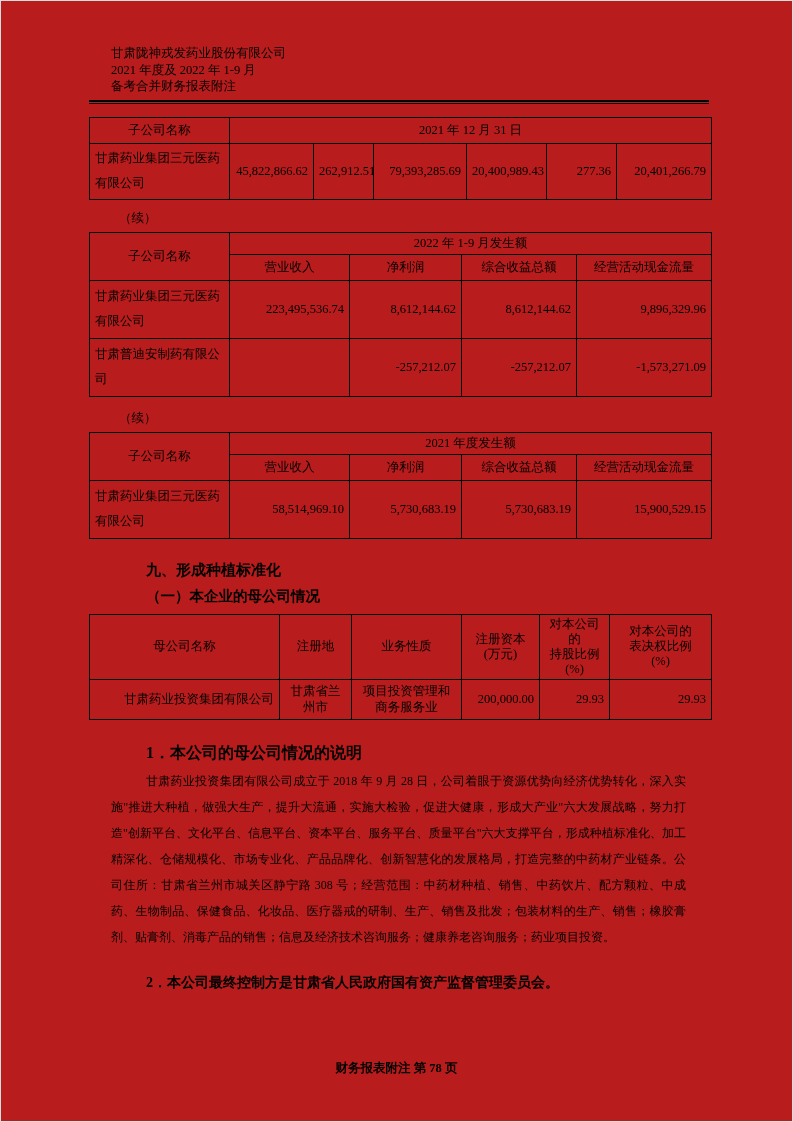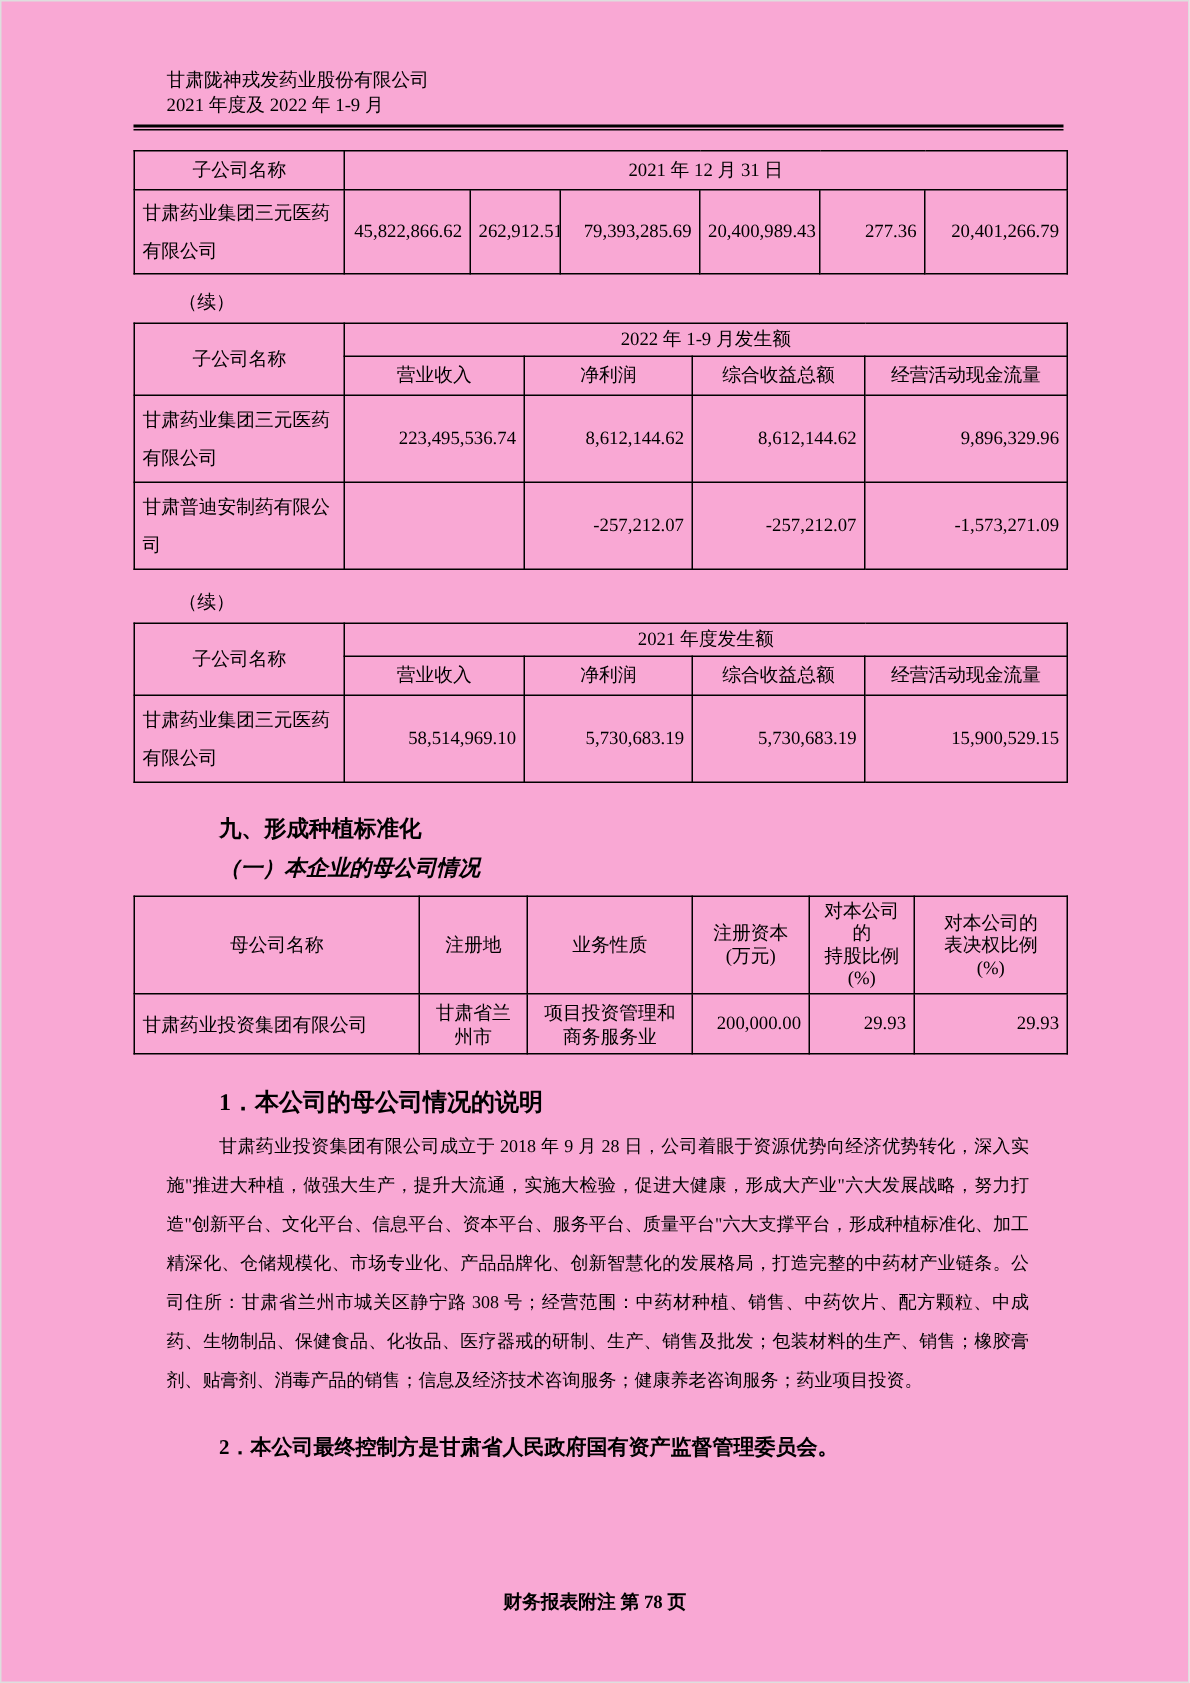--- a/index.html
+++ b/index.html
@@ -1,19 +1,19 @@
 <!DOCTYPE html>
 <html><head>
 <meta charset="utf-8">
 <style>
   * { margin:0; padding:0; box-sizing:border-box; }
   html,body { background:#fff; }
   body { font-family:"Liberation Serif","DejaVu Serif",serif; color:#000; }
   .page {
-    width:793px; height:1122px; background:#f9a8d4; position:relative;
+    width:793px; height:1122px; background:#b91c1c; position:relative;
     border:1px solid #dedede;
     padding:44px 83px 0 88px; overflow:hidden;
   }
   
   .doc-header { margin-left:22px; font-size:12.5px; line-height:16.5px; }
   .header-rule { margin-top:5px; height:4px; border-top:2px solid #000; border-bottom:1px solid #000; }
   
   table { border-collapse:collapse; width:622px; table-layout:fixed; font-size:12.5px; }
   td { border:1px solid #000; padding:2px 5px; vertical-align:middle; overflow:hidden; }
   .c { text-align:center; }
@@ -22,42 +22,43 @@
   .t1 { margin-top:13px; }
   .t1-h { height:26px; }
   .t1-d { height:56px; }
   .cont { font-size:12.5px; margin:10px 0 6px 30px; line-height:16px; }
   .t23 { margin-top:5px; }
   .t23-h1 { height:22px; }
   .t23-h2 { height:26px; }
   .t23-d { height:58px; }
   
   .sec-h { font-size:15px; font-weight:bold; margin:18px 23px 0 22px; text-indent:35px; line-height:26px; }
-  .sec-sub { font-size:14.5px; font-weight:bold; margin:0 23px 0 22px; text-indent:35px; line-height:26px;font-style:italic; }
+  .sec-sub { font-size:14.5px; font-weight:bold; margin:0 23px 0 22px; text-indent:35px; line-height:26px; }
   .t4 { margin-top:5px; }
   .t4-h { height:54px; }
   .t4-d { height:40px; }
   .pre { white-space:pre-line; line-height:15px; }
-  .t4 .name-cell { line-height:16px; }
+  .t4 .name-cell { line-height:16px;text-align:right; }
   .wrap-c { line-height:16px; }
   
   .note-heading { font-size:16px; font-weight:bold; margin:20px 23px 0 22px; text-indent:35px; line-height:26px; }
   .note-body { font-size:12px; margin:2px 23px 0 22px; text-indent:35px; line-height:26px; text-align:justify; }
   .note-bold { font-size:14px; font-weight:bold; margin:20px 23px 0 22px; text-indent:35px; line-height:26px; }
   
   .page-footer { position:absolute; left:0; right:0; bottom:44px; text-align:center; font-size:12.5px;font-weight:bold; }
 </style>
 </head>
 <body>
 
 <div class="page">
 
   <div class="doc-header">
     <div>甘肃陇神戎发药业股份有限公司</div>
     <div>2021 年度及 2022 年 1-9 月</div>
+    <div>备考合并财务报表附注</div>
   </div>
   <div class="header-rule"></div>
 
   <table class="t1">
     <colgroup>
       <col style="width:140px">
         <col style="width:84px">
         <col style="width:60px">
       <col style="width:93px">
         <col style="width:80px">

